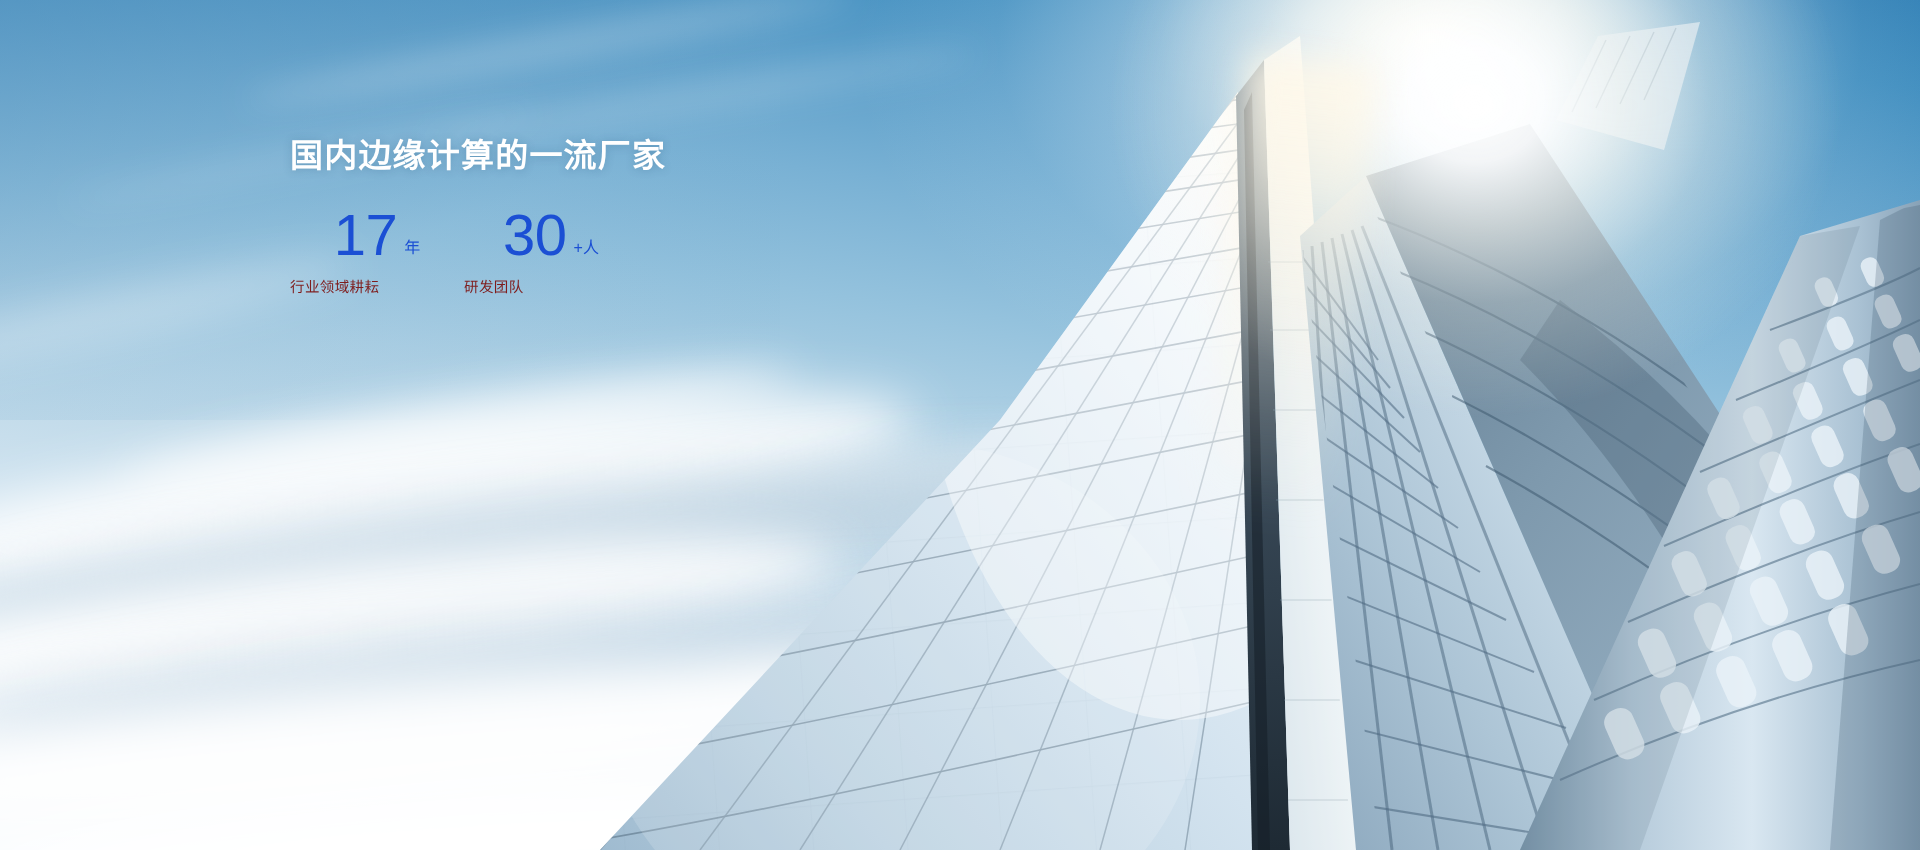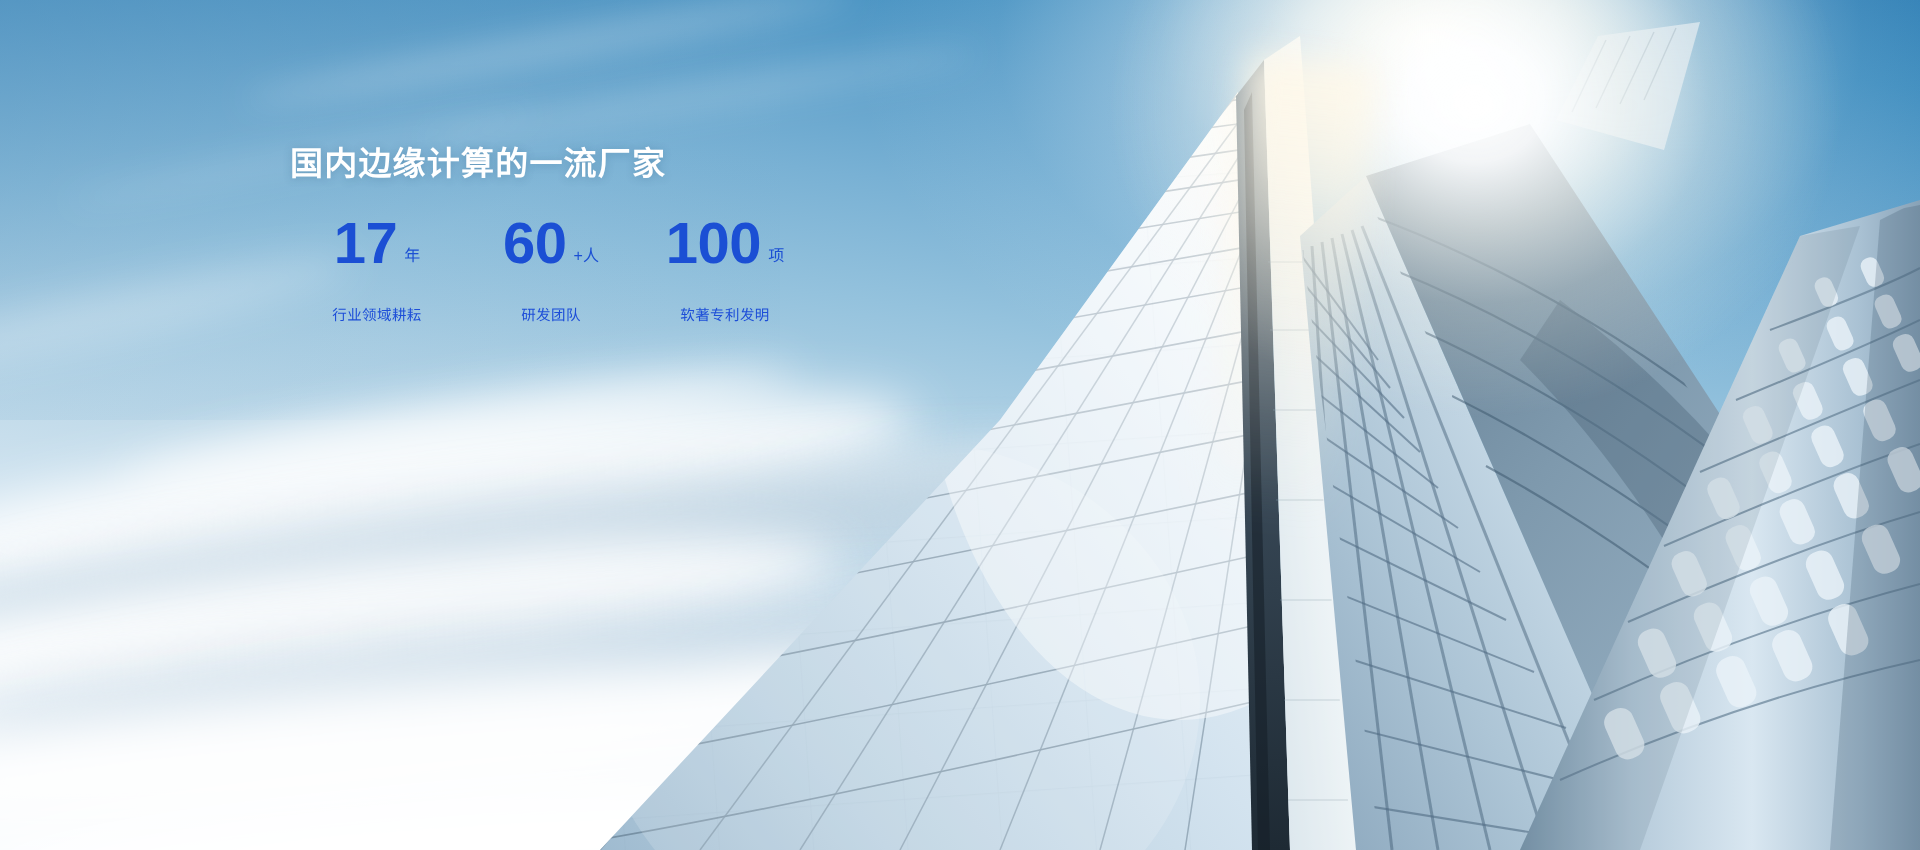--- a/index.html
+++ b/index.html
@@ -70,21 +70,21 @@
     pointer-events:none;
   }
   .flare-streak {
     position:absolute; left:1215px; top:60px; width:130px; height:640px;
     background:linear-gradient(180deg, rgba(255,248,232,0.85) 0%, rgba(255,245,225,0.35) 32%, rgba(255,245,225,0) 72%);
     transform:rotate(6deg); filter:blur(16px); pointer-events:none;
   }
 
   
   .content {
-    position:absolute; left:290px; top:140px;
+    position:absolute; left:290px; top:132px;
     width:740px;
   }
   .headline { margin-bottom:26px; }
   .headline-line {
     color:#ffffff;
     font-size:33px;
     line-height:48px;
     font-weight:700;
     letter-spacing:1.2px;
     text-shadow:0 1px 8px rgba(40,90,130,0.30);
@@ -99,35 +99,35 @@
   .stat { width:174px; }
   .stat-value-row {
     display:flex;
     align-items:baseline;
     justify-content:center;
     white-space:nowrap;
   }
   .stat-number {
     color:#1b4fd4;
     font-size:58px;
-    font-weight:700;
+    font-weight:400;
     line-height:1;
     letter-spacing:-0.5px;
   }
   .stat-unit {
     color:#1b4fd4;
     font-size:16px;
     font-weight:500;
     margin-left:7px;
     position:relative; top:-2px;
   }
   .stat-caption {
-    margin-top:31px;
-    text-align:center;
-    color:#1d4ed8;
+    margin-top:11px;
+    text-align:left;
+    color:#7f1d1d;
     font-size:14.5px;
     font-weight:500;
     letter-spacing:0.4px;
     white-space:nowrap;
   }
 </style>
 </head>
 <body>
 
 <div class="hero">
@@ -409,30 +409,23 @@
       <div class="stat">
         <div class="stat-value-row">
           <span class="stat-number">17</span>
           <span class="stat-unit">年</span>
         </div>
         <div class="stat-caption">行业领域耕耘</div>
       </div>
 
       <div class="stat">
         <div class="stat-value-row">
-          <span class="stat-number">60</span>
+          <span class="stat-number">30</span>
           <span class="stat-unit">+人</span>
         </div>
         <div class="stat-caption">研发团队</div>
       </div>
 
-      <div class="stat">
-        <div class="stat-value-row">
-          <span class="stat-number">100</span>
-          <span class="stat-unit">项</span>
-        </div>
-        <div class="stat-caption">软著专利发明</div>
-      </div>
 
     </div>
   </div>
 
 </div>
 
 </body></html>

